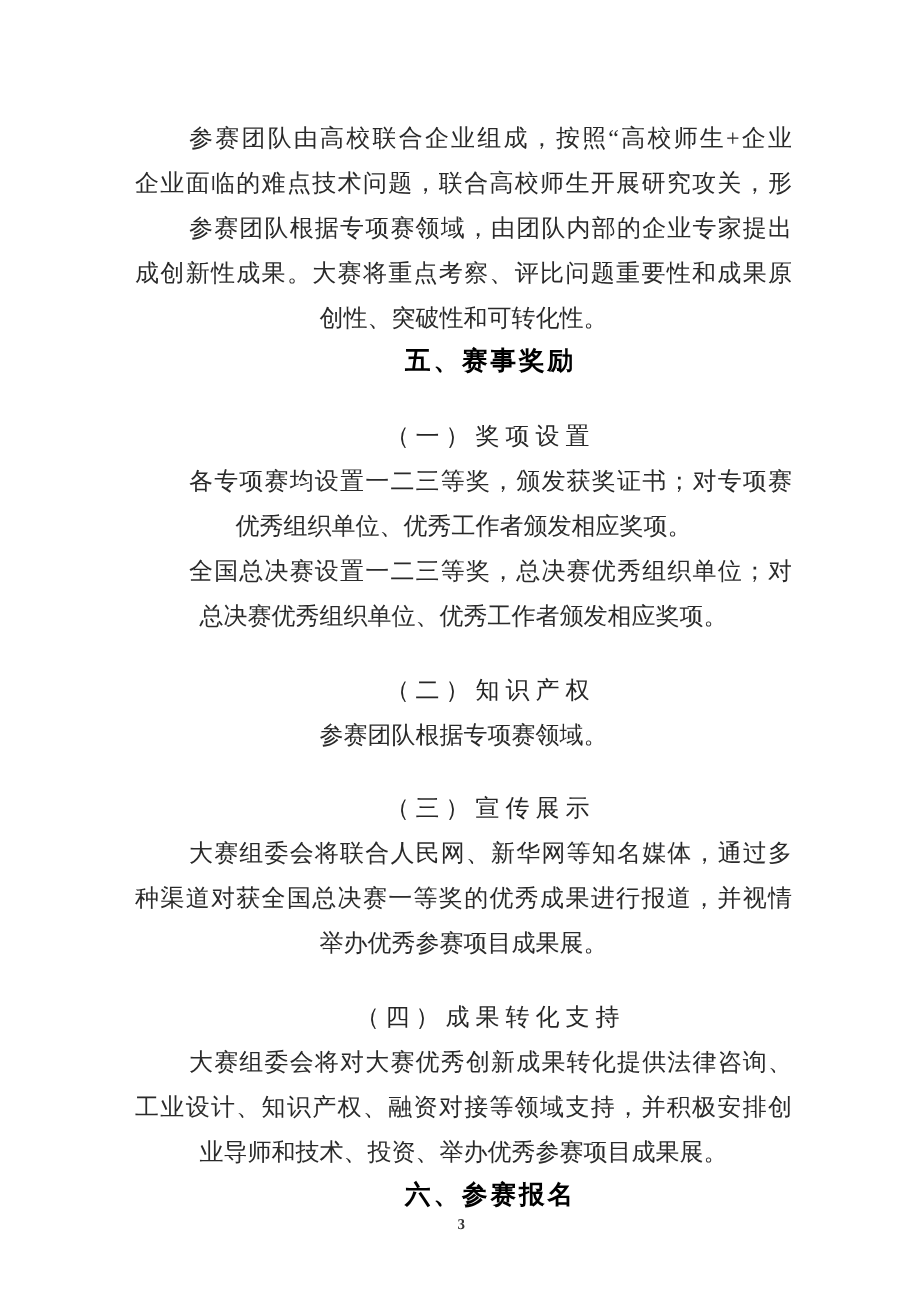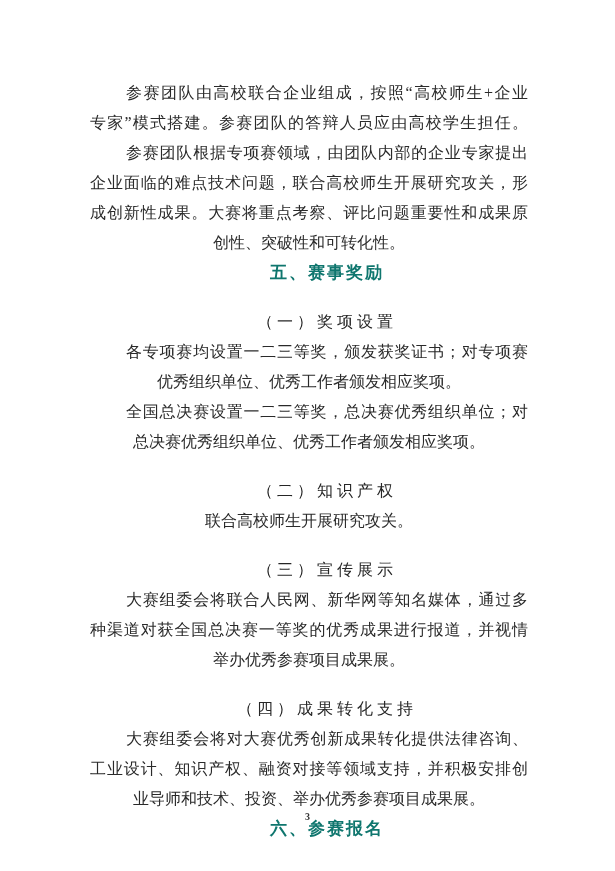--- a/index.html
+++ b/index.html
@@ -32,23 +32,23 @@
   .line.just {
     white-space: normal;
     text-align: justify;
     text-align-last: justify;
     overflow: hidden;
   }
   .line.indent {
     text-indent: 36px;
   }
   .line.h2 {
-    font-family: Liberation Sans, sans-serif;
+    font-family: Liberation Mono, monospace;
     font-weight: bold;
-    color: #0f766e;
+    color: #000000;
     font-size: 17px;
     letter-spacing: 2px;
   }
   .line.h3 {
     font-family: "Liberation Serif", serif;
     color: #262626;
     font-size: 16px;
     letter-spacing: 4px;
     margin-top: 19px;
   }
@@ -64,33 +64,32 @@
     font-family: "Liberation Serif", serif;
     font-weight: bold;
   }
 </style>
 </head>
 <body>
 
 <div class="page">
   <div class="doc-body">
       <div class="line body indent just">参赛团队由高校联合企业组成，按照“高校师生+企业</div>
-      <div class="line body just">专家”模式搭建。参赛团队的答辩人员应由高校学生担任。</div>
+      <div class="line body just">企业面临的难点技术问题，联合高校师生开展研究攻关，形</div>
       <div class="line body indent just">参赛团队根据专项赛领域，由团队内部的企业专家提出</div>
-      <div class="line body just">企业面临的难点技术问题，联合高校师生开展研究攻关，形</div>
       <div class="line body just">成创新性成果。大赛将重点考察、评比问题重要性和成果原</div>
       <div class="line body">创性、突破性和可转化性。</div>
       <div class="line h2 indent">五、赛事奖励</div>
       <div class="line h3 indent">（一）奖项设置</div>
       <div class="line body indent just">各专项赛均设置一二三等奖，颁发获奖证书；对专项赛</div>
       <div class="line body">优秀组织单位、优秀工作者颁发相应奖项。</div>
       <div class="line body indent just">全国总决赛设置一二三等奖，总决赛优秀组织单位；对</div>
       <div class="line body">总决赛优秀组织单位、优秀工作者颁发相应奖项。</div>
       <div class="line h3 indent">（二）知识产权</div>
-      <div class="line body">联合高校师生开展研究攻关。</div>
+      <div class="line body">参赛团队根据专项赛领域。</div>
       <div class="line h3 indent">（三）宣传展示</div>
       <div class="line body indent just">大赛组委会将联合人民网、新华网等知名媒体，通过多</div>
       <div class="line body just">种渠道对获全国总决赛一等奖的优秀成果进行报道，并视情</div>
       <div class="line body">举办优秀参赛项目成果展。</div>
       <div class="line h3 indent">（四）成果转化支持</div>
       <div class="line body indent just">大赛组委会将对大赛优秀创新成果转化提供法律咨询、</div>
       <div class="line body just">工业设计、知识产权、融资对接等领域支持，并积极安排创</div>
       <div class="line body">业导师和技术、投资、举办优秀参赛项目成果展。</div>
       <div class="line h2 indent">六、参赛报名</div>
     </div>

